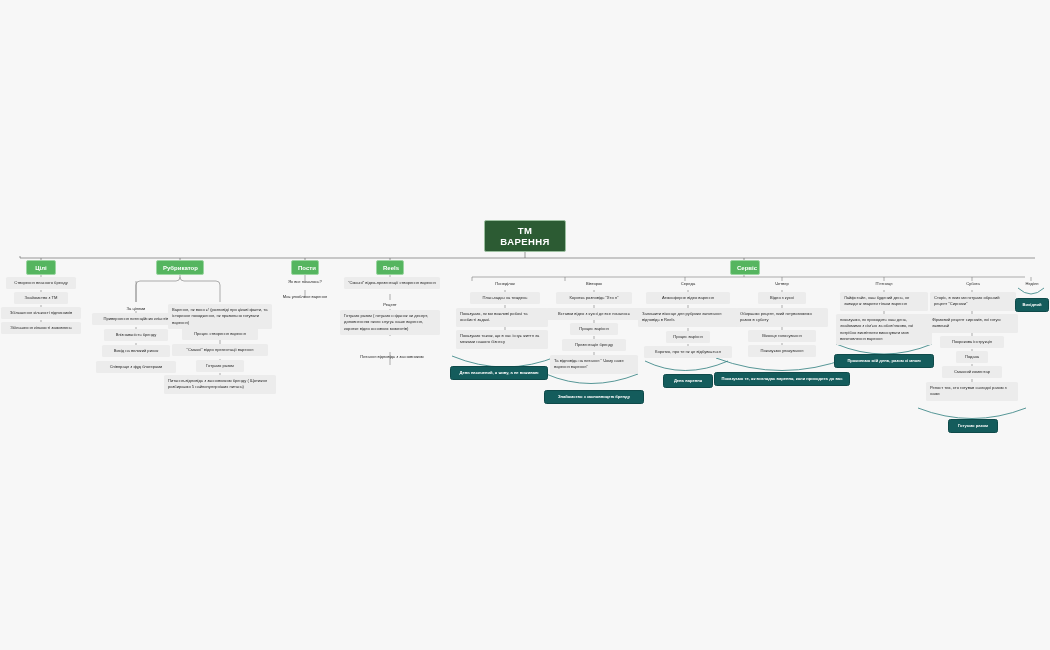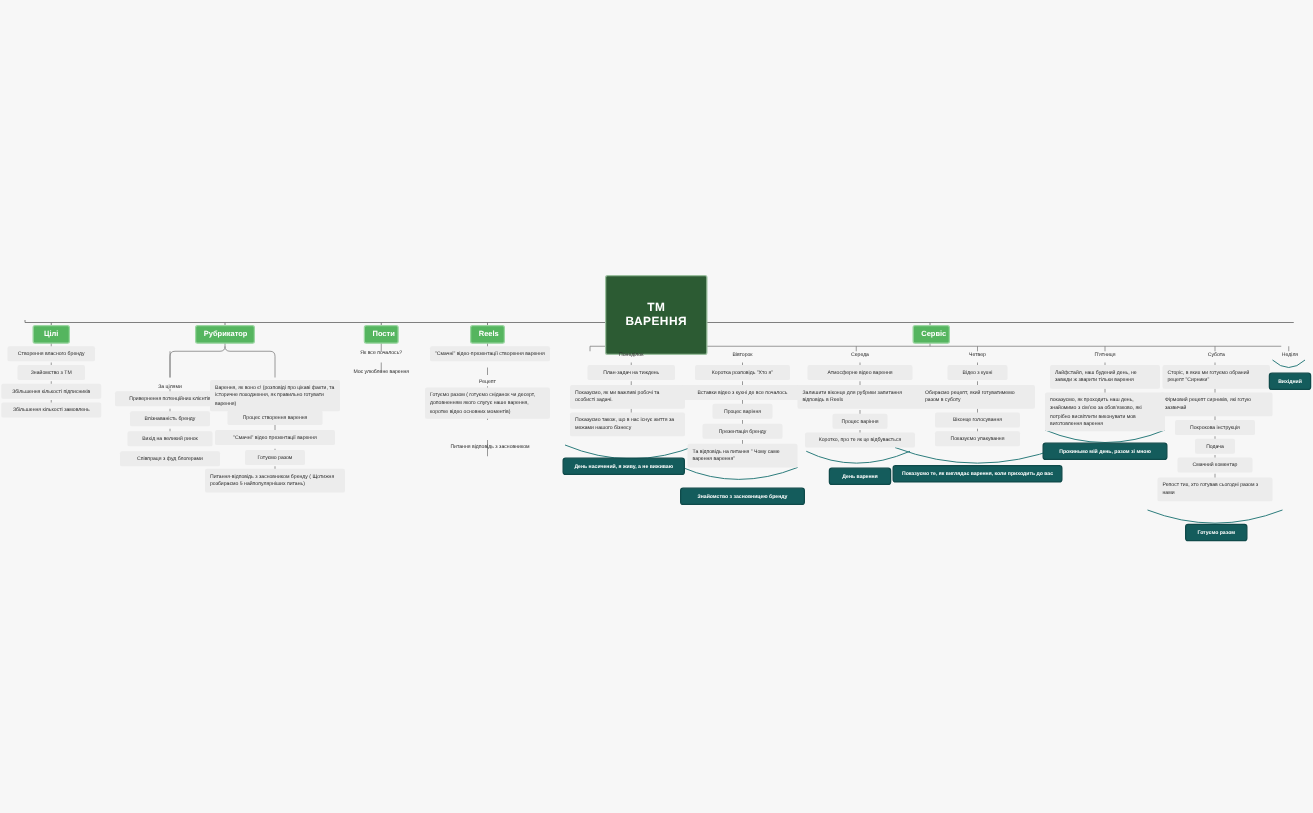--- a/index.html
+++ b/index.html
@@ -16,21 +16,21 @@
 
   
   .root-node{
     background:#2c5b33;
     border:1px solid #9bbf9f;
     color:#ffffff;
     font-weight:bold;
     font-size:9.5px;
     letter-spacing:.4px;
     text-align:center;
-    padding:20px 10px;
+    padding:4px 10px;
     border-radius:2px;
   }
   
   .cat-node{
     background:#55b55f;
     border:1px solid #9bd6a1;
     color:#ffffff;
     font-weight:bold;
     font-size:6px;
     text-align:center;

